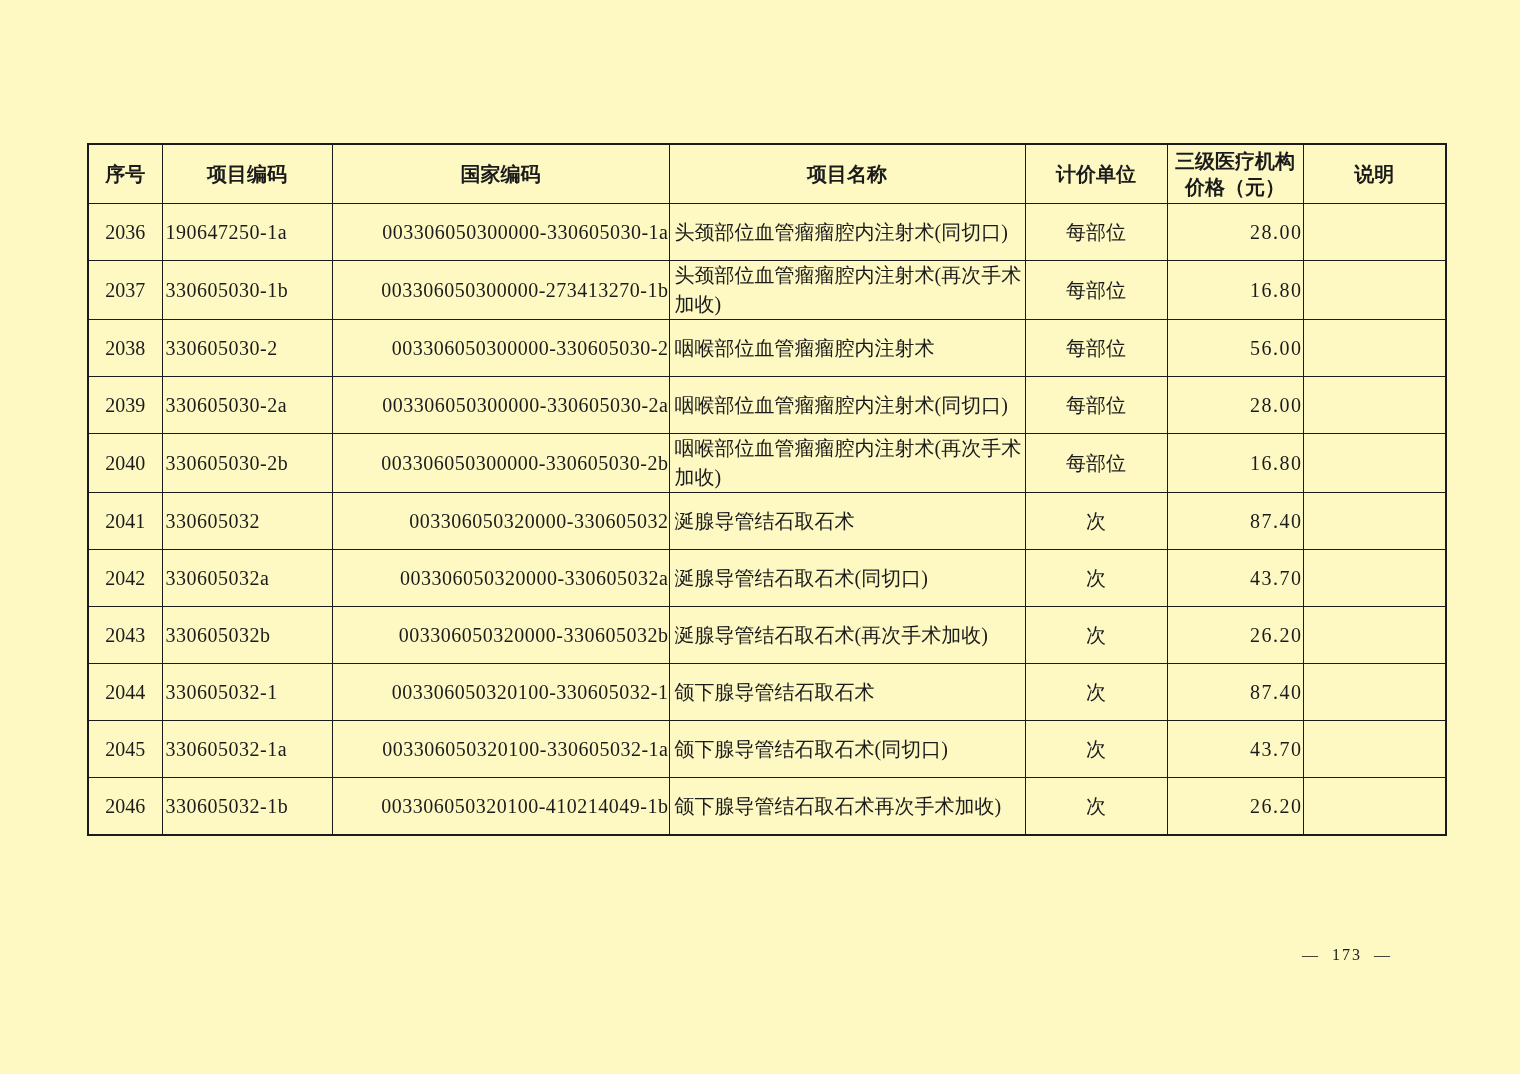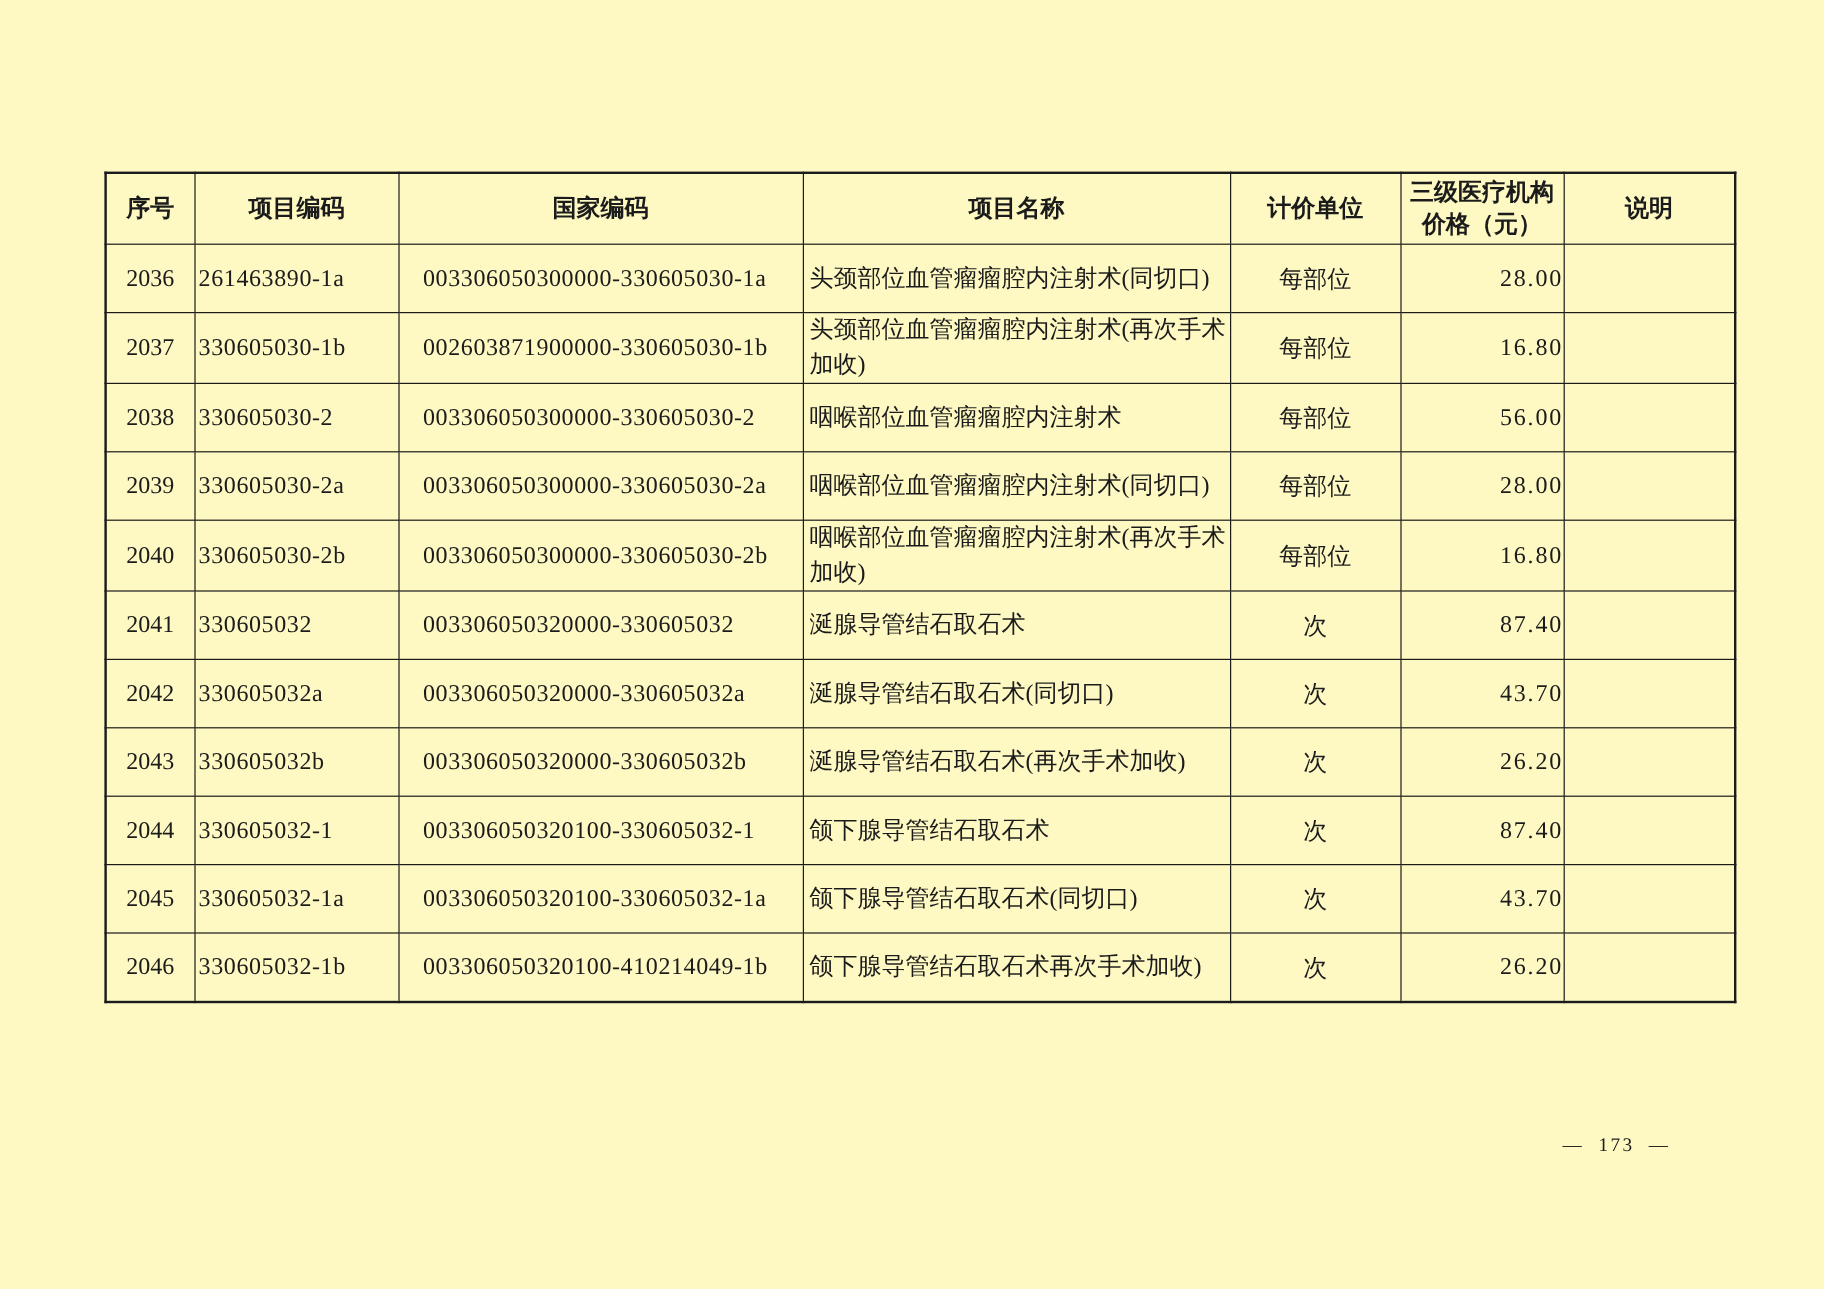--- a/index.html
+++ b/index.html
@@ -36,21 +36,21 @@
     height: 58px;
     font-weight: bold;
     text-align: center;
     line-height: 1.3;
   }
   .price-table tbody td {
     height: 56px;
   }
   td.col-seq { text-align: center; }
   td.col-code { text-align: left; padding-left: 3px; letter-spacing: 0.5px; }
-  td.col-national_code { text-align: left; padding-left: 20px; letter-spacing: 0.5px; }
+  td.col-national_code { text-align: right; padding-left: 7px; letter-spacing: 0.5px; }
   td.col-name { text-align: left; padding-left: 5px; padding-right: 2px; line-height: 1.45; }
   td.col-unit { text-align: center; }
   td.col-price { text-align: right; letter-spacing: 1.5px; }
   td.col-note { text-align: center; }
   .page-number {
     position: absolute;
     top: 928px;
     right: 128px;
     font-size: 16px;
     letter-spacing: 2px;
@@ -82,31 +82,31 @@
         <th>
           <div>三级医疗机构</div>
           <div>价格（元）</div>
         </th>
         <th>说明</th>
       </tr>
     </thead>
     <tbody id="table-body">
         <tr>
           <td class="col-seq">2036</td>
-          <td class="col-code">261463890-1a</td>
+          <td class="col-code">190647250-1a</td>
           <td class="col-national_code">003306050300000-330605030-1a</td>
           <td class="col-name">头颈部位血管瘤瘤腔内注射术(同切口)</td>
           <td class="col-unit">每部位</td>
           <td class="col-price">28.00</td>
           <td class="col-note"></td>
         </tr>
         <tr>
           <td class="col-seq">2037</td>
           <td class="col-code">330605030-1b</td>
-          <td class="col-national_code">002603871900000-330605030-1b</td>
+          <td class="col-national_code">003306050300000-273413270-1b</td>
           <td class="col-name">头颈部位血管瘤瘤腔内注射术(再次手术加收)</td>
           <td class="col-unit">每部位</td>
           <td class="col-price">16.80</td>
           <td class="col-note"></td>
         </tr>
         <tr>
           <td class="col-seq">2038</td>
           <td class="col-code">330605030-2</td>
           <td class="col-national_code">003306050300000-330605030-2</td>
           <td class="col-name">咽喉部位血管瘤瘤腔内注射术</td>

